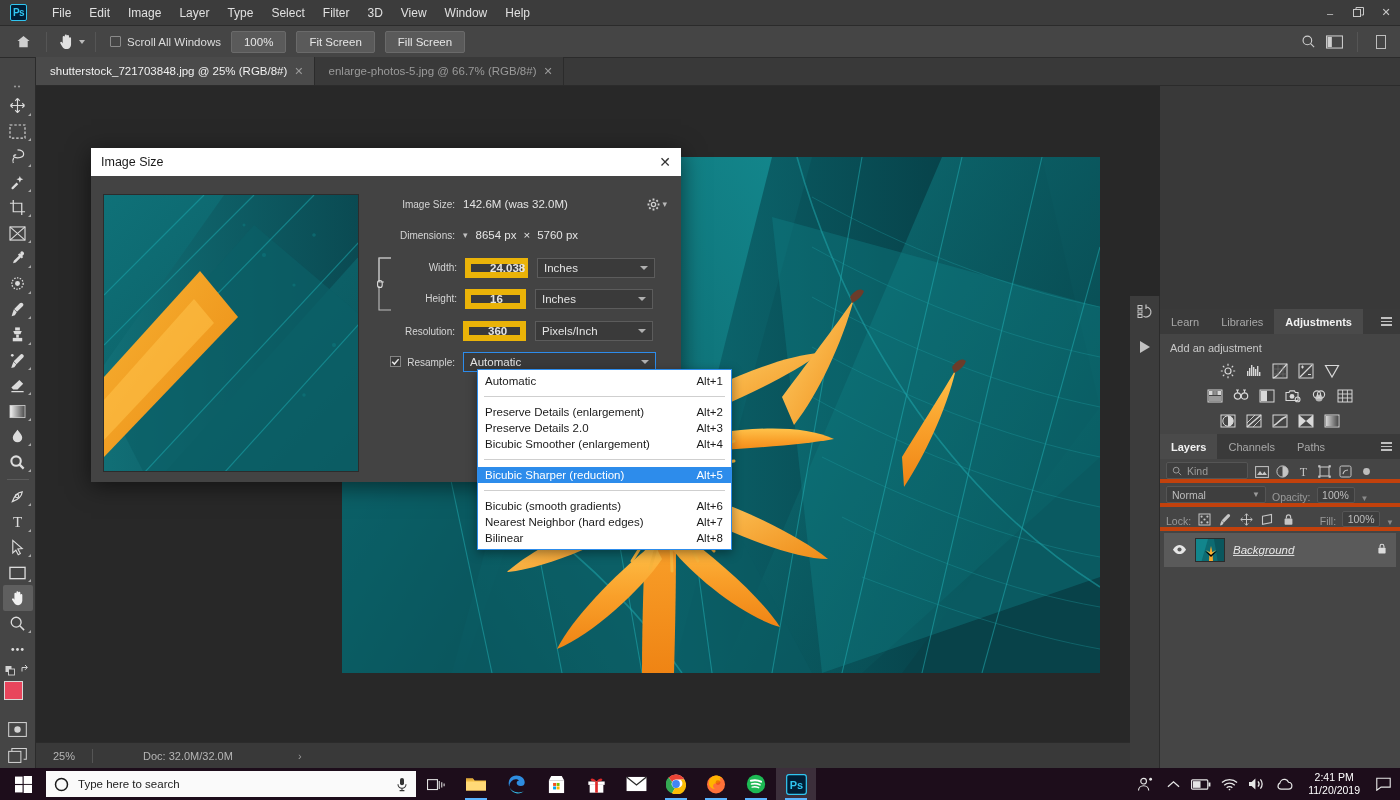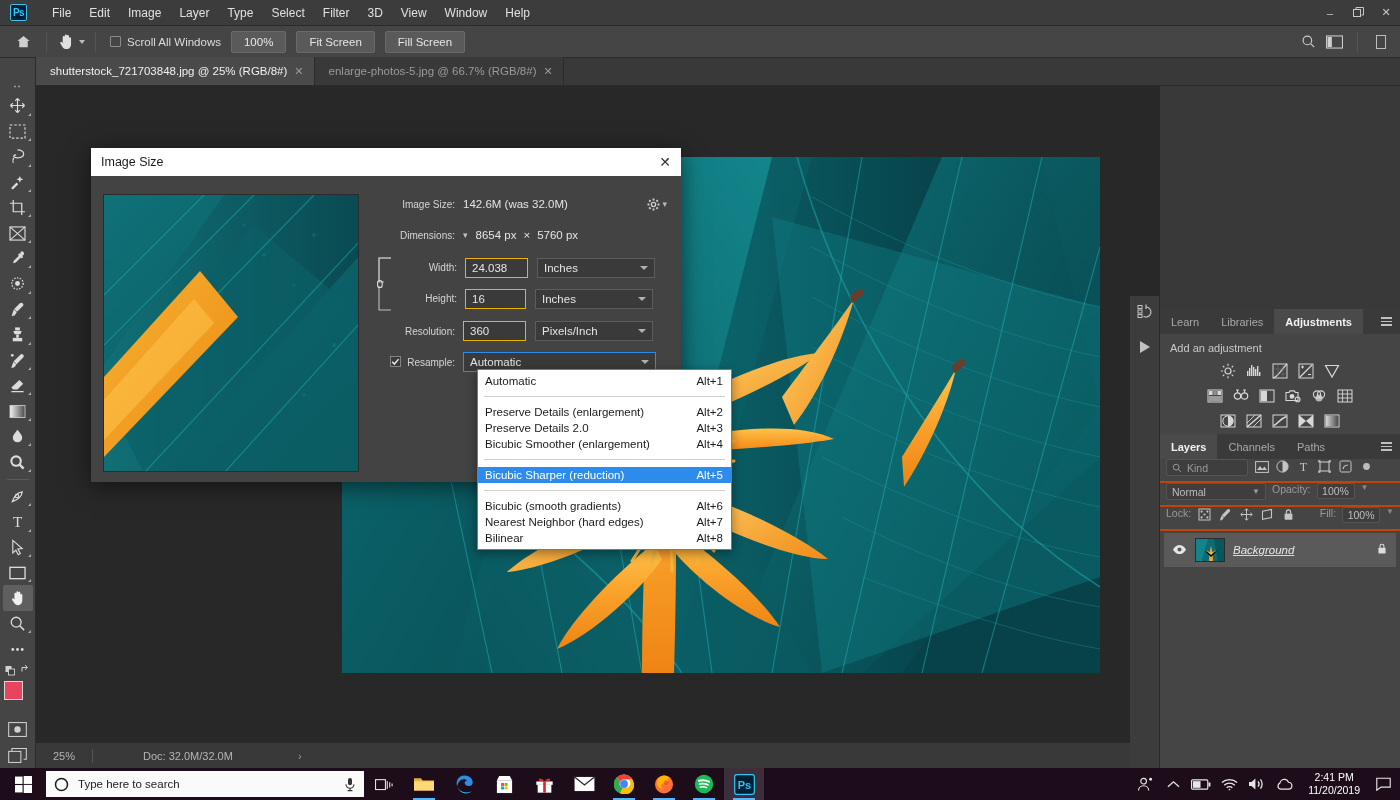--- a/index.html
+++ b/index.html
@@ -158,22 +158,22 @@
   .panel-menu { margin-left: auto; padding: 0 8px; display: flex; align-items: center; }
   .hamburger { width: 11px; }
   .hamburger span { display: block; height: 1.5px; background: #c0c0c0; margin: 2px 0; }
 
   .adj-body { padding: 8px 10px; }
   .adj-title { font-size: 11px; color: #c8c8c8; margin-bottom: 8px; }
   .adj-row { display: flex; justify-content: center; gap: 9px; margin-bottom: 8px; }
   .adj-ic { width: 17px; height: 17px; color: #d5d5d5; display: flex; align-items: center; justify-content: center; }
 
   .layers-row {
-    display: flex; align-items: flex-start; height: 24px; padding: 0 6px;
-    border-bottom: 2px solid #c2410c; gap: 6px;
+    display: flex; align-items: flex-end; height: 24px; padding: 0 6px;
+    border-bottom: 4px solid #c2410c; gap: 6px;
   }
   .kind-box {
     display: flex; align-items: center; gap: 5px; background: #3e3e3e;
     border: 1px solid #555; border-radius: 2px; height: 17px;
     padding: 0 5px; width: 82px; font-size: 10.5px; color: #9a9a9a;
   }
   .f-ic { width: 15px; height: 15px; display: flex; align-items: center; justify-content: center; color: #c5c5c5; }
   .blend-box {
     background: #3e3e3e; border: 1px solid #555; border-radius: 2px;
     height: 17px; font-size: 10.5px; color: #bdbdbd; padding: 0 5px;
@@ -211,23 +211,23 @@
   .preview {
     width: 256px; height: 278px; border: 1px solid #2c2c2c; overflow: hidden;
     position: relative; background: #0e6068;
   }
   .dlg-fields { flex: 1; padding-left: 18px; }
   .f-row { display: flex; align-items: center; margin-bottom: 11px; height: 20px; }
   .f-lbl { width: 86px; text-align: right; font-size: 10px; color: #d5d5d5; padding-right: 8px; }
   .f-val { font-size: 11.5px; color: #e4e4e4; }
   .gear { margin-left: auto; display: flex; align-items: center; gap: 2px; color: #d0d0d0; }
   .inp {
-    background: #3a3a3a; border: 1px solid #eab308; height: 20px;
-    font-size: 11.5px; color: #e4e4e4; padding: 0 6px;
-    display: flex; align-items: center;
+    background: #3a3a3a; border: 6px solid #eab308; height: 20px;
+    font-size: 11.5px; color: #e4e4e4; padding: 0 19px;
+    display: flex; align-items: center; font-weight: bold;
   }
   .sel {
     background: #3a3a3a; border: 1px solid #5c5c5c; height: 20px;
     font-size: 11.5px; color: #e4e4e4; padding: 0 6px;
     display: flex; align-items: center; position: relative;
   }
   .sel .chev {
     margin-left: auto; width: 0; height: 0;
     border-left: 4px solid transparent; border-right: 4px solid transparent;
     border-top: 4px solid #b0b0b0;
@@ -257,21 +257,21 @@
   .dd-key { margin-left: auto; font-size: 11.5px; }
   .dd-sep { height: 1px; background: #cfcfcf; margin: 7px 6px; }
 
   
   .taskbar {
     position: absolute; left: 0; top: 768px; width: 1400px; height: 32px;
     background: #1d0d1b; display: flex; align-items: center;
   }
   .start-btn { width: 46px; height: 32px; display: flex; align-items: center; justify-content: center; }
   .search-box {
-    width: 318px; height: 26px; background: #fafafa; display: flex;
+    width: 370px; height: 26px; background: #fafafa; display: flex;
     align-items: center; gap: 9px; padding: 0 8px; color: #222; font-size: 11.5px;
   }
   .tb-ic { width: 40px; height: 32px; display: flex; align-items: center; justify-content: center; position: relative; }
   .tb-ic.running:after {
     content: ''; position: absolute; bottom: 0; left: 9px; width: 22px; height: 2.5px;
     background: #59b4ff;
   }
   .tb-ic.active { background: rgba(255,255,255,.14); }
   .tray { margin-left: auto; display: flex; align-items: center; gap: 2px; padding-right: 4px; color: #e8e8e8; }
   .tray-ic { width: 26px; height: 32px; display: flex; align-items: center; justify-content: center; }

